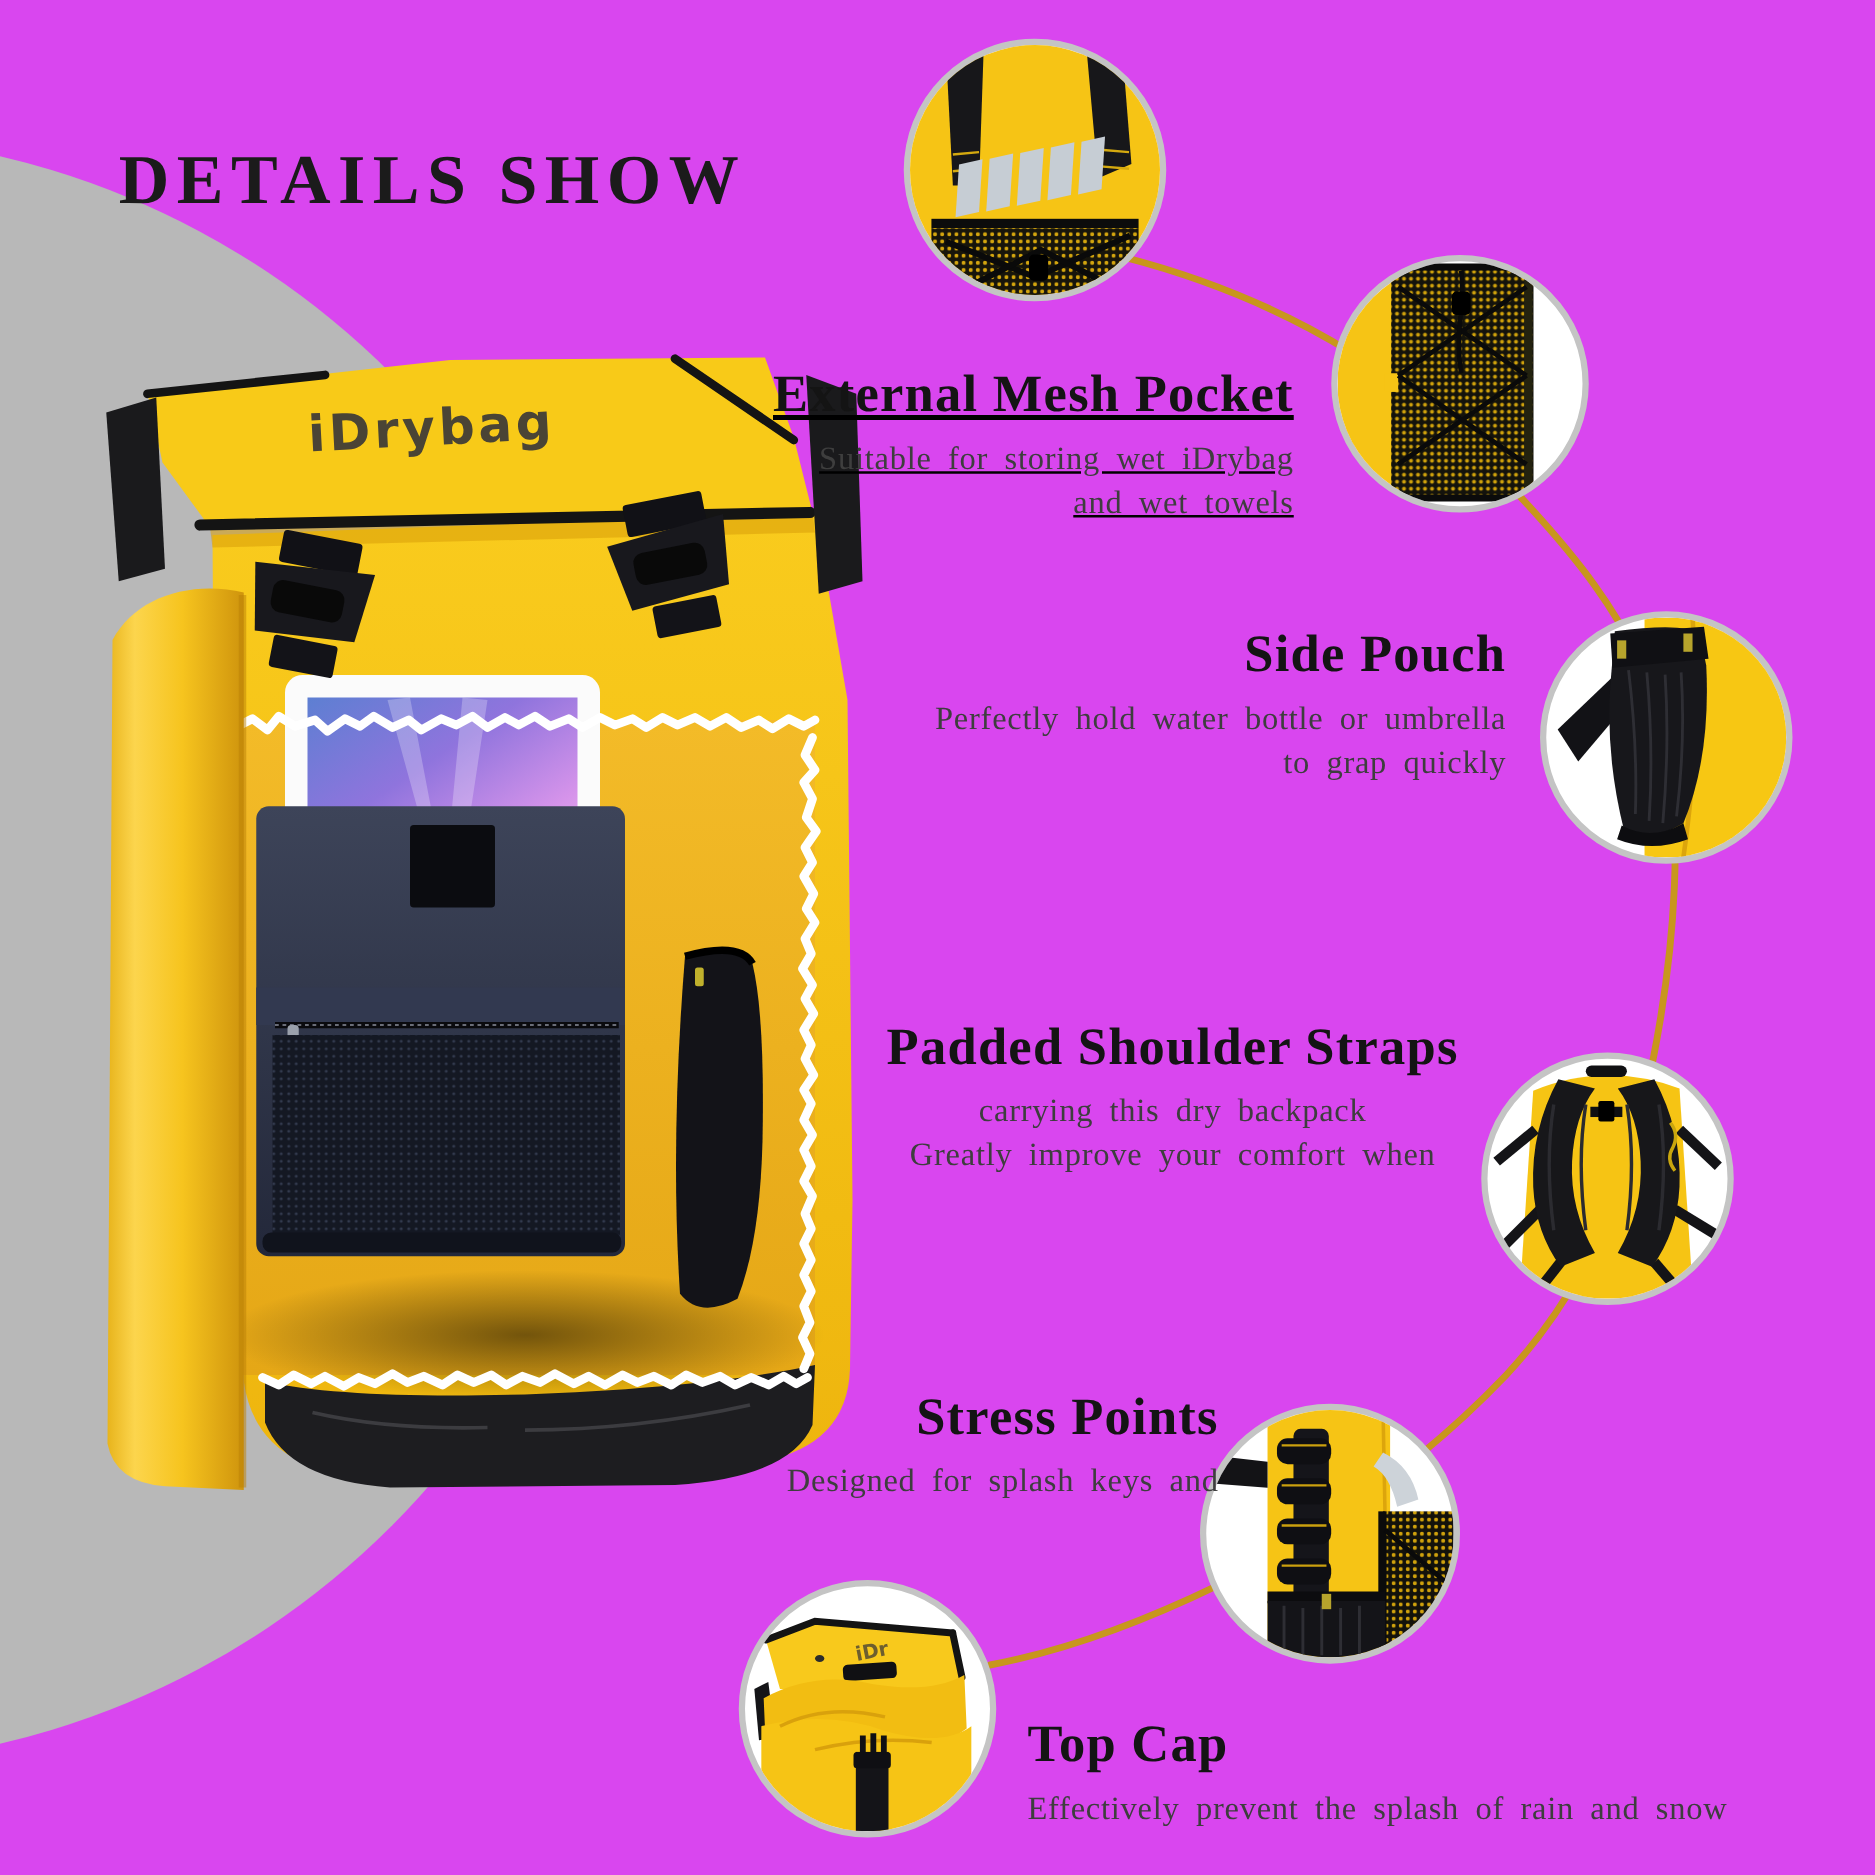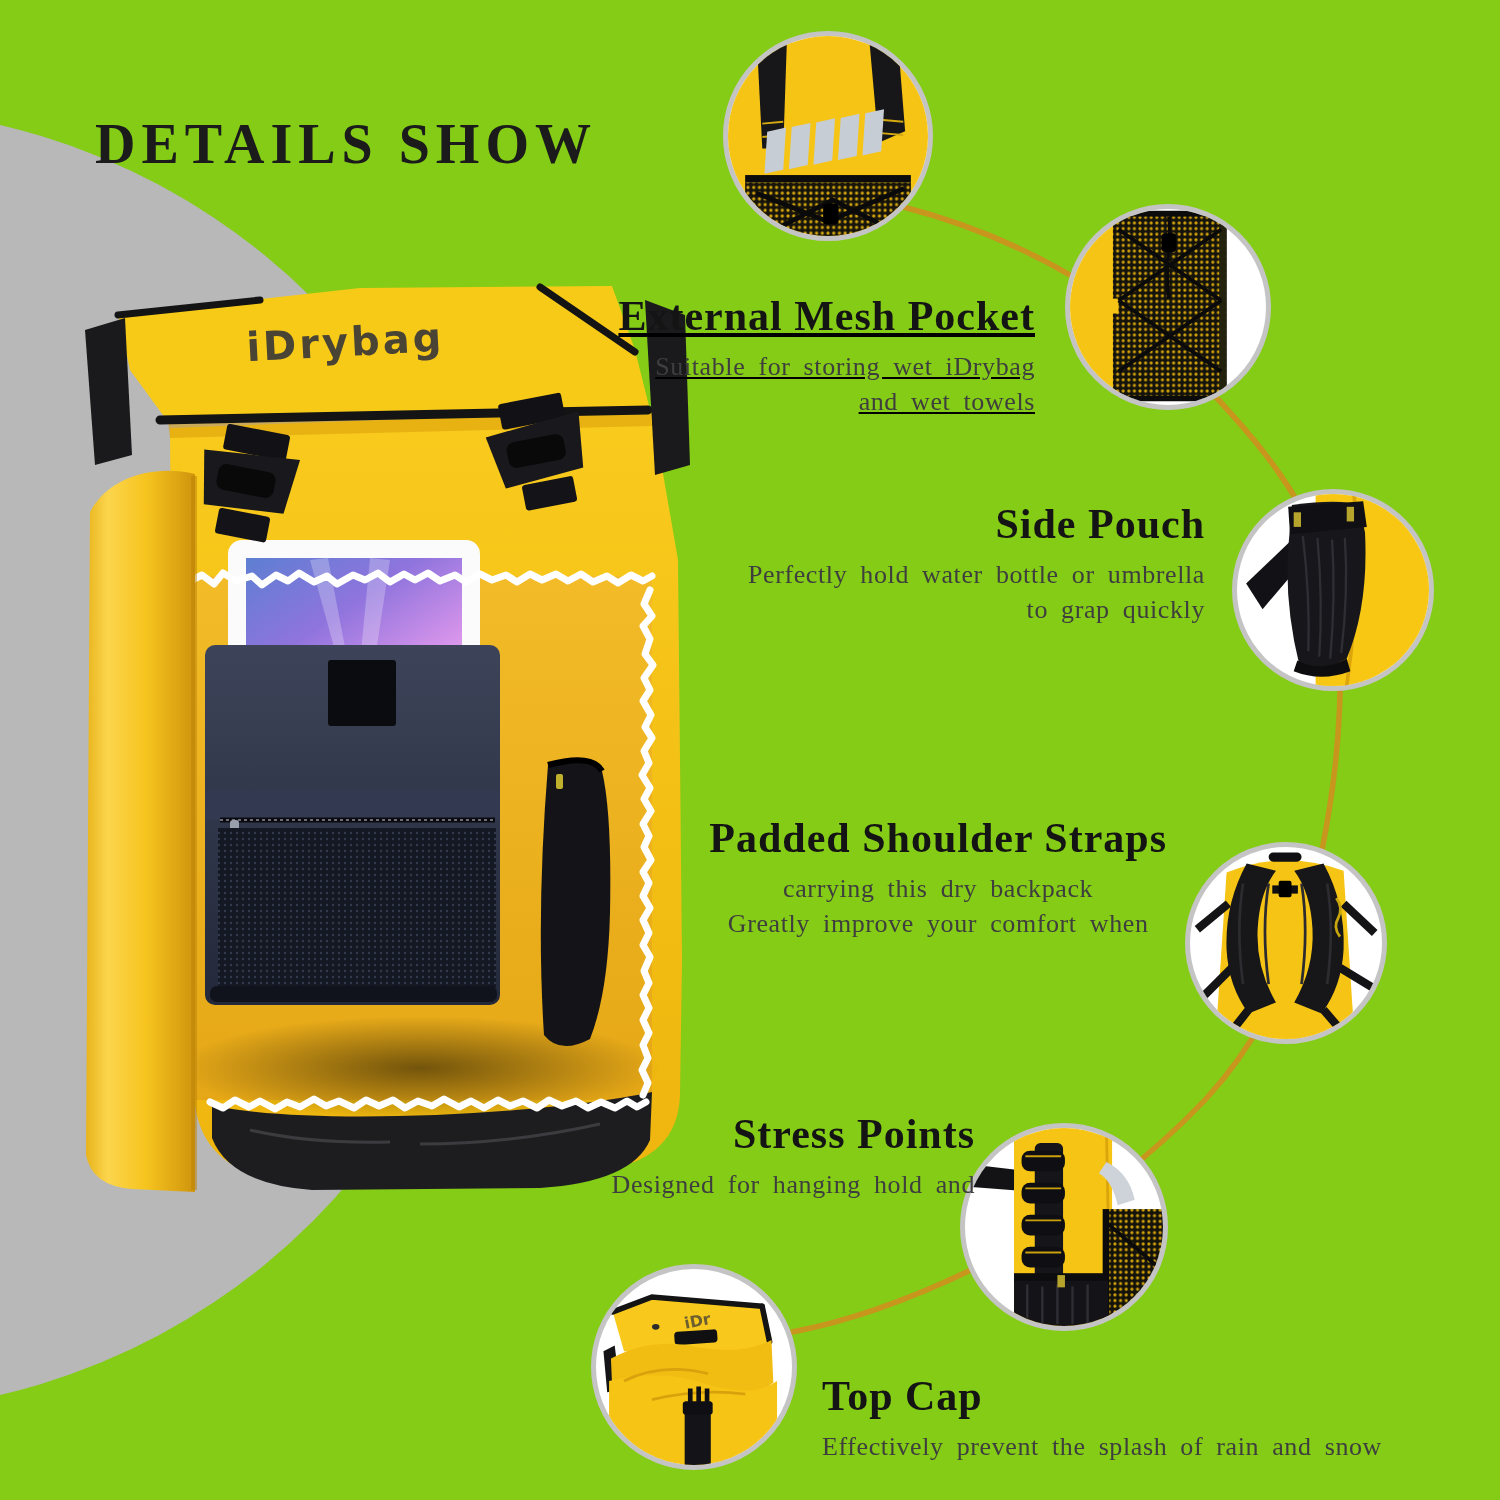--- a/index.html
+++ b/index.html
@@ -1,16 +1,16 @@
 <!DOCTYPE html>
 <html><head>
 <meta charset="utf-8">
 <style>
   html,body{margin:0;padding:0;background:#fff;}
-  #stage{position:relative;width:1500px;height:1500px;background:#84cc16;overflow:hidden;
+  #stage{position:relative;width:1500px;height:1500px;background:#d946ef;overflow:hidden;
          font-family:"Liberation Serif",serif;}
   
   .gray-circle{position:absolute;left:-800px;top:108px;width:1304px;height:1304px;
                border-radius:50%;background:#b8b8b8;z-index:1;}
   #curve-layer{position:absolute;left:0;top:0;z-index:2;}
   #bag-layer{position:absolute;left:60px;top:260px;z-index:3;}
   .callout{position:absolute;border-radius:50%;border:5px solid #c4c4c4;background:#fff;
            overflow:hidden;z-index:4;box-sizing:border-box;}
   .callout svg{display:block;width:100%;height:100%;}
   #c1{left:723px;top:31px;width:210px;height:210px;}
@@ -337,21 +337,21 @@
   </div>
 
   <div id="f4" class="feature align-right">
     <h2>Padded Shoulder Straps</h2>
     <p>carrying this dry backpack</p>
     <p>Greatly improve your comfort when</p>
   </div>
 
   <div id="f5" class="feature align-right">
     <h2>Stress Points</h2>
-    <p>Designed for hanging hold and</p>
+    <p>Designed for splash keys and</p>
   </div>
 
   <div id="f6" class="feature align-left">
     <h2>Top Cap</h2>
     <p>Effectively prevent the splash of rain and snow</p>
   </div>
 
 </div>
 
 </body></html>

